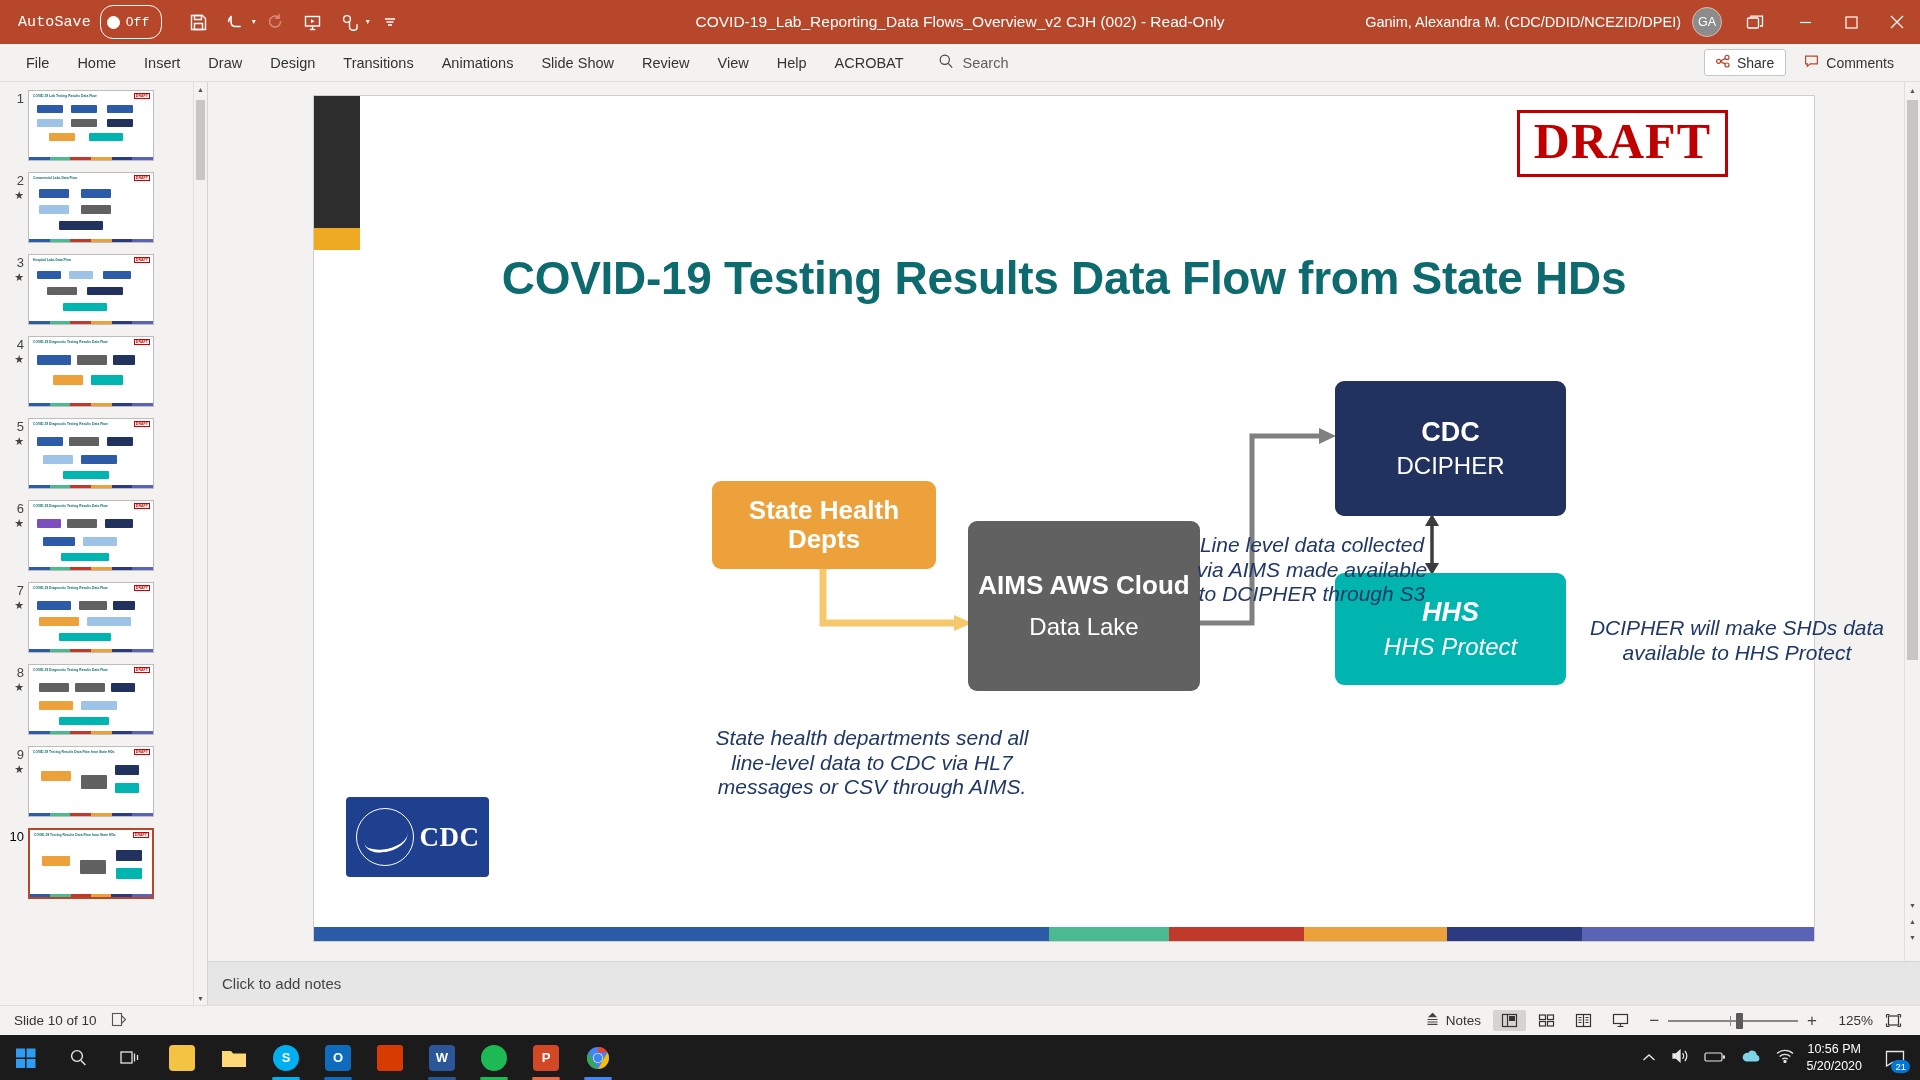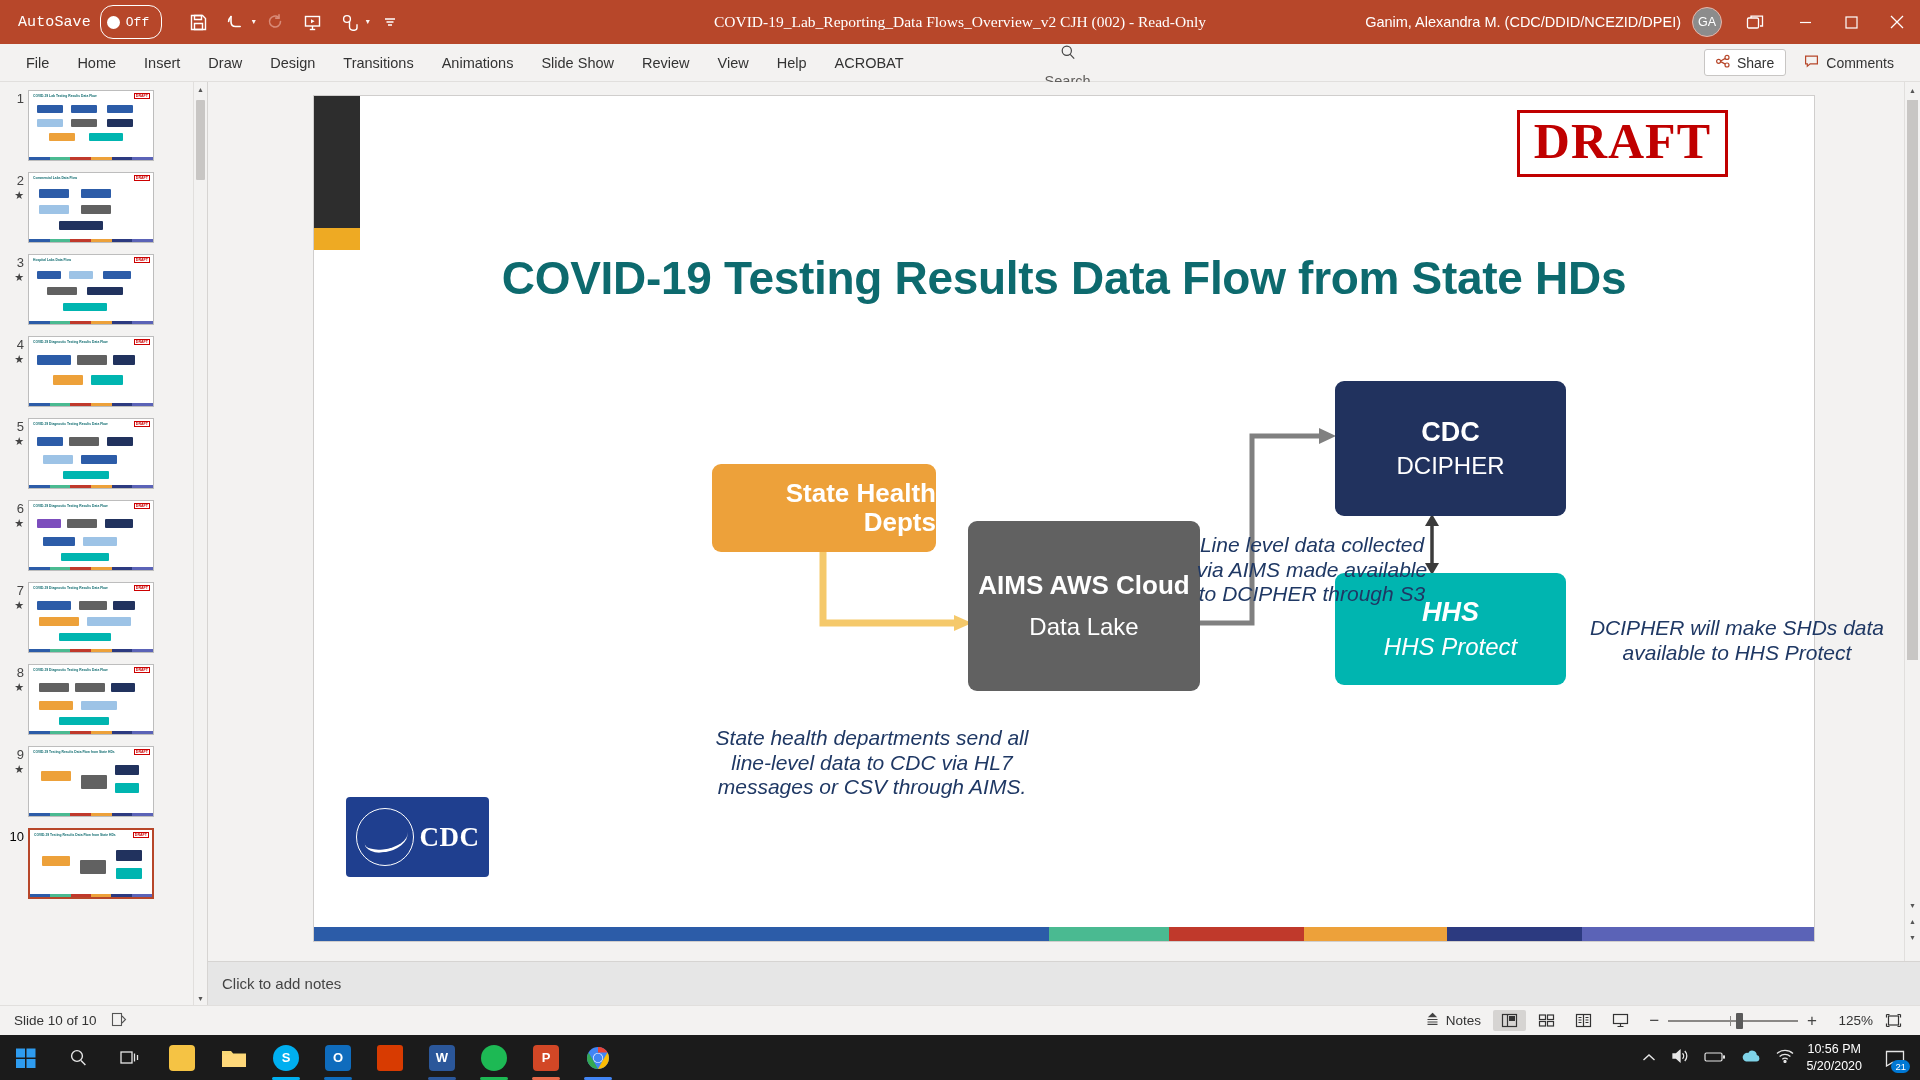--- a/index.html
+++ b/index.html
@@ -26,21 +26,21 @@
   .toggle .state { font-size: 13px; }
   .qat { display: flex; align-items: center; gap: 3px; margin-left: 20px; }
   .qat-btn {
     width: 34px; height: 32px; display: flex; align-items: center; justify-content: center;
     border-radius: 3px;
   }
   .qat-btn svg { display: block; }
   .caret { font-size: 8px; line-height: 1; margin-left: -4px; opacity: .95; }
   .title-text {
     position: absolute; left: 0; right: 0; text-align: center;
-    font-size: 15.5px; pointer-events: none; white-space: nowrap; font-family: Liberation Serif, serif;
+    font-size: 15.5px; pointer-events: none; white-space: nowrap;
   }
   .account {
     margin-left: auto; display: flex; align-items: center; gap: 11px; padding-right: 6px;
   }
   .account-name { font-size: 14.5px; white-space: nowrap; }
   .avatar {
     width: 30px; height: 30px; border-radius: 50%; background: #8c8c8c; color: #fff;
     display: flex; align-items: center; justify-content: center; font-size: 12.5px;
     border: 1.5px solid #e6b6aa;
   }
@@ -57,21 +57,20 @@
     flex: 0 0 38px; border-bottom: 1px solid #e1dfdd; padding-left: 12px;
   }
   .tabs { display: flex; align-items: center; }
   .tab {
     padding: 0 14px; height: 38px; display: flex; align-items: center;
     font-size: 14.5px; color: #333; white-space: nowrap;
   }
   .searchbox {
     display: flex; align-items: center; gap: 9px; margin-left: 20px; min-width: 260px;
     color: #605e5c;
-    flex-direction: column;
   }
   .searchbox .ph { font-size: 14.5px; color: #605e5c; }
   .ribbon-right { margin-left: auto; display: flex; align-items: center; gap: 6px; padding-right: 14px; }
   .rr-btn {
     display: flex; align-items: center; gap: 7px; font-size: 14px; color: #333;
     border: 1px solid #c8c6c4; border-radius: 3px; padding: 4px 11px; background: #fff;
   }
   .rr-btn.ghost { border-color: transparent; background: transparent; text-align: right; }
 
   
@@ -146,21 +145,21 @@
   .cdclogo .wordmark { font-size: 27px; font-weight: bold; letter-spacing: .5px; font-family: "Liberation Serif", serif; }
 
   
   .diagram { position: absolute; inset: 0; }
   .node {
     position: absolute; border-radius: 9px; color: #fff; display: flex; flex-direction: column;
     align-items: center; justify-content: center; text-align: center; line-height: 1.12;
   }
   .node .n-title { font-weight: bold; }
   .node .n-sub { font-weight: normal; }
-  .n-shd { left: 398px; top: 368px; width: 224px; height: 88px; background: #eda13a; font-size: 26px; text-align: right; }
+  .n-shd { left: 398px; top: 385px; width: 224px; height: 88px; background: #eda13a; font-size: 26px; }
   .n-aims { left: 654px; top: 425px; width: 232px; height: 170px; background: #616161; font-size: 26px; }
   .n-aims .n-sub { margin-top: 14px; font-size: 24px; }
   .n-cdc { left: 1021px; top: 285px; width: 231px; height: 135px; background: #21325e; font-size: 27px; }
   .n-cdc .n-sub { margin-top: 6px; font-size: 24px; }
   .n-hhs { left: 1021px; top: 477px; width: 231px; height: 112px; background: #00b5b0; font-size: 27px; font-style: italic; }
   .n-hhs .n-sub { margin-top: 6px; font-size: 24px; }
 
   .ann {
     position: absolute; color: #1f3864; font-style: italic; font-size: 21px;
     text-align: center; line-height: 1.17;

